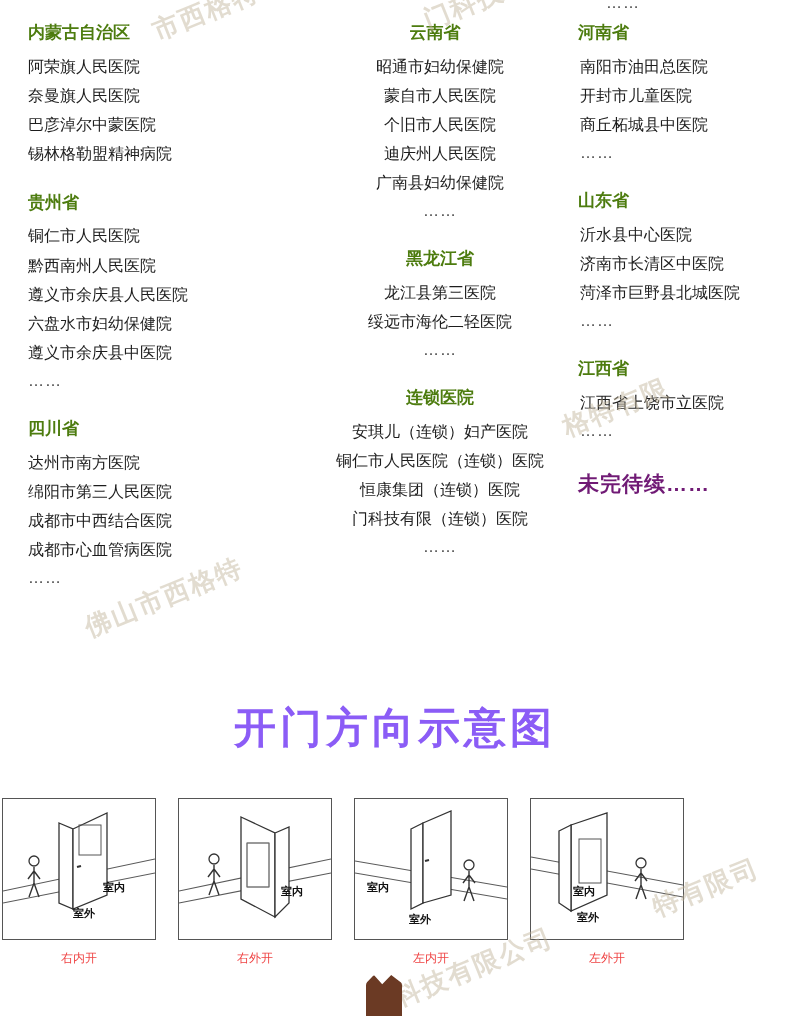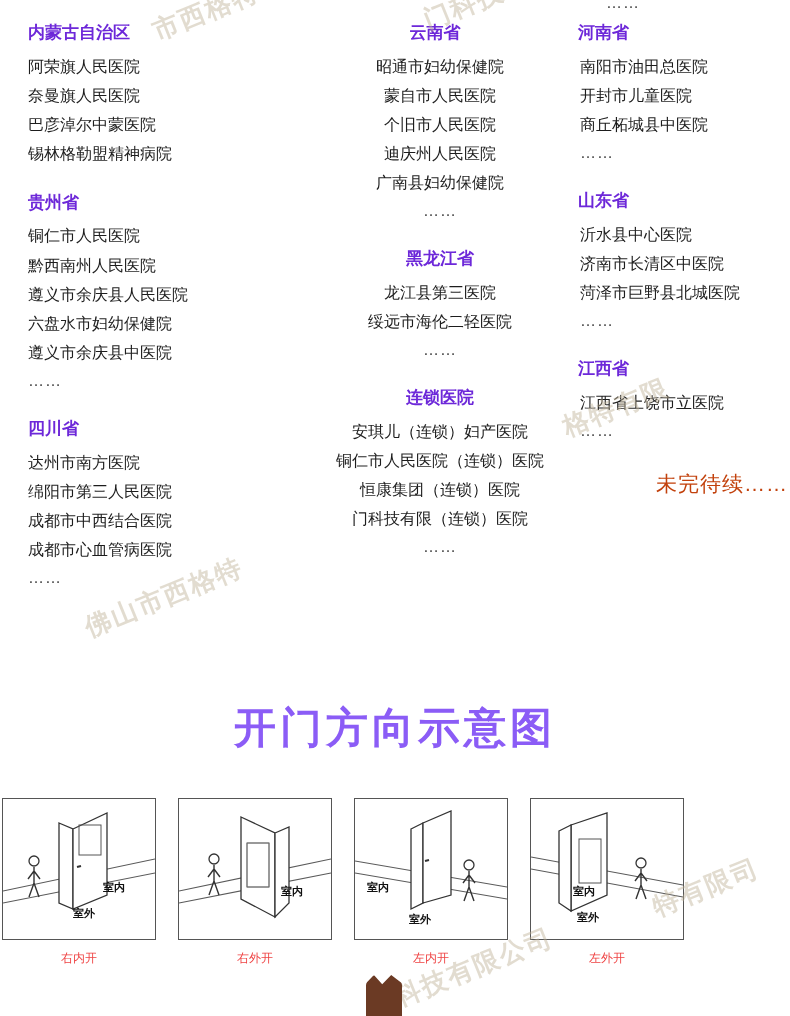--- a/index.html
+++ b/index.html
@@ -52,21 +52,21 @@
   .col {
     position: absolute;
     top: 20px;
   }
   .col-1 { left: 28px;  width: 250px; }
   .col-2 { left: 310px; width: 250px; text-align: center; }
   .col-3 { left: 578px; width: 210px; }
 
   .group { margin-bottom: 22px; }
   .group-title {
-    color: #6d28d9;
+    color: #4d7c0f;
     font-size: 17px;
     font-weight: bold;
     margin: 0 0 6px 0;
     line-height: 1.5;
   }
   .group-title.indent { margin-left: 10px; }
   .item {
     font-size: 16px;
     color: #1d1d1d;
     line-height: 1.82;
@@ -77,25 +77,24 @@
     color: #444;
     letter-spacing: 1px;
     line-height: 1.7;
   }
   .col-2 .item, .col-2 .ellipsis { margin-left: 10px; }
   .col-3 .item, .col-3 .ellipsis { margin-left: 2px; }
 
   .tobecontinued {
     margin-top: 26px;
     font-size: 21px;
-    font-weight: normal;
-    color: #c2410c;
+    font-weight: bold;
+    color: #701a75;
     letter-spacing: 1px;
     white-space: nowrap;
-    text-align: right;
   }
 
   
   .top-ellipsis {
     position: absolute;
     left: 606px;
     top: -6px;
     font-size: 16px;
     color: #444;
     letter-spacing: 1px;

